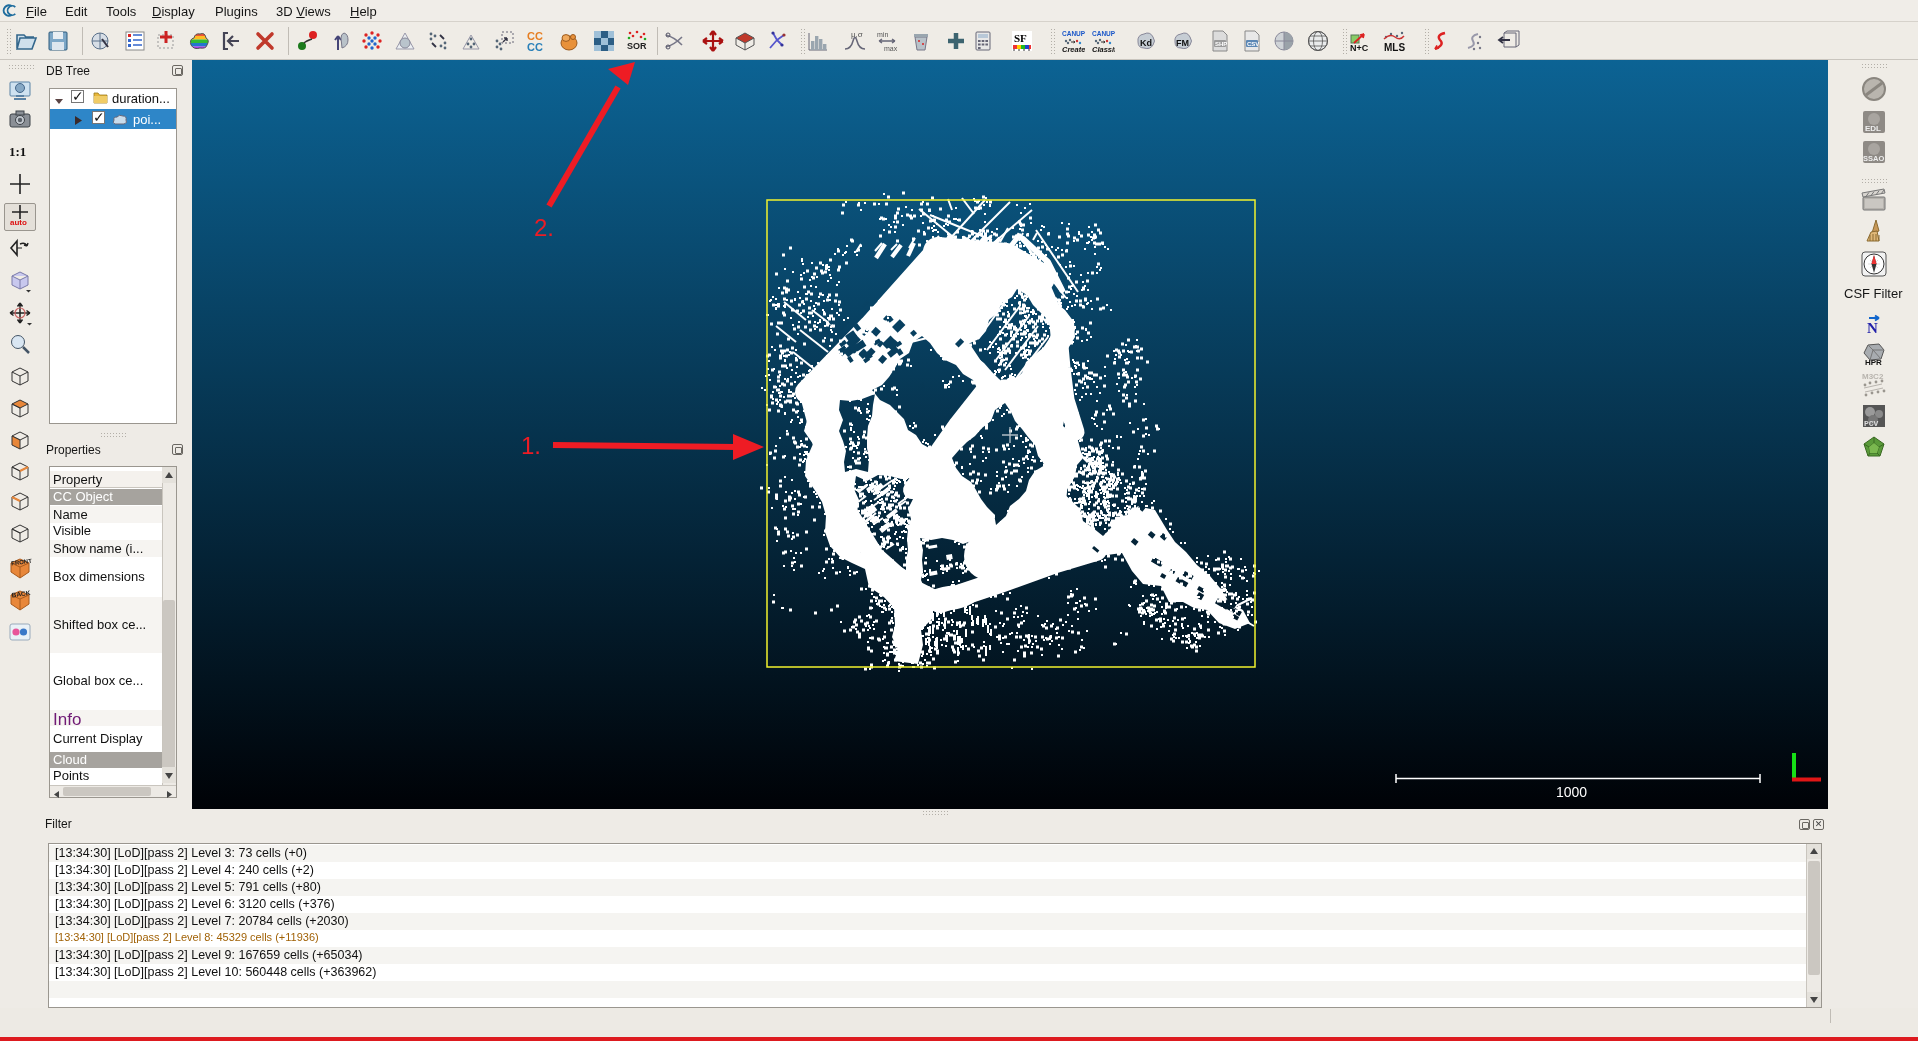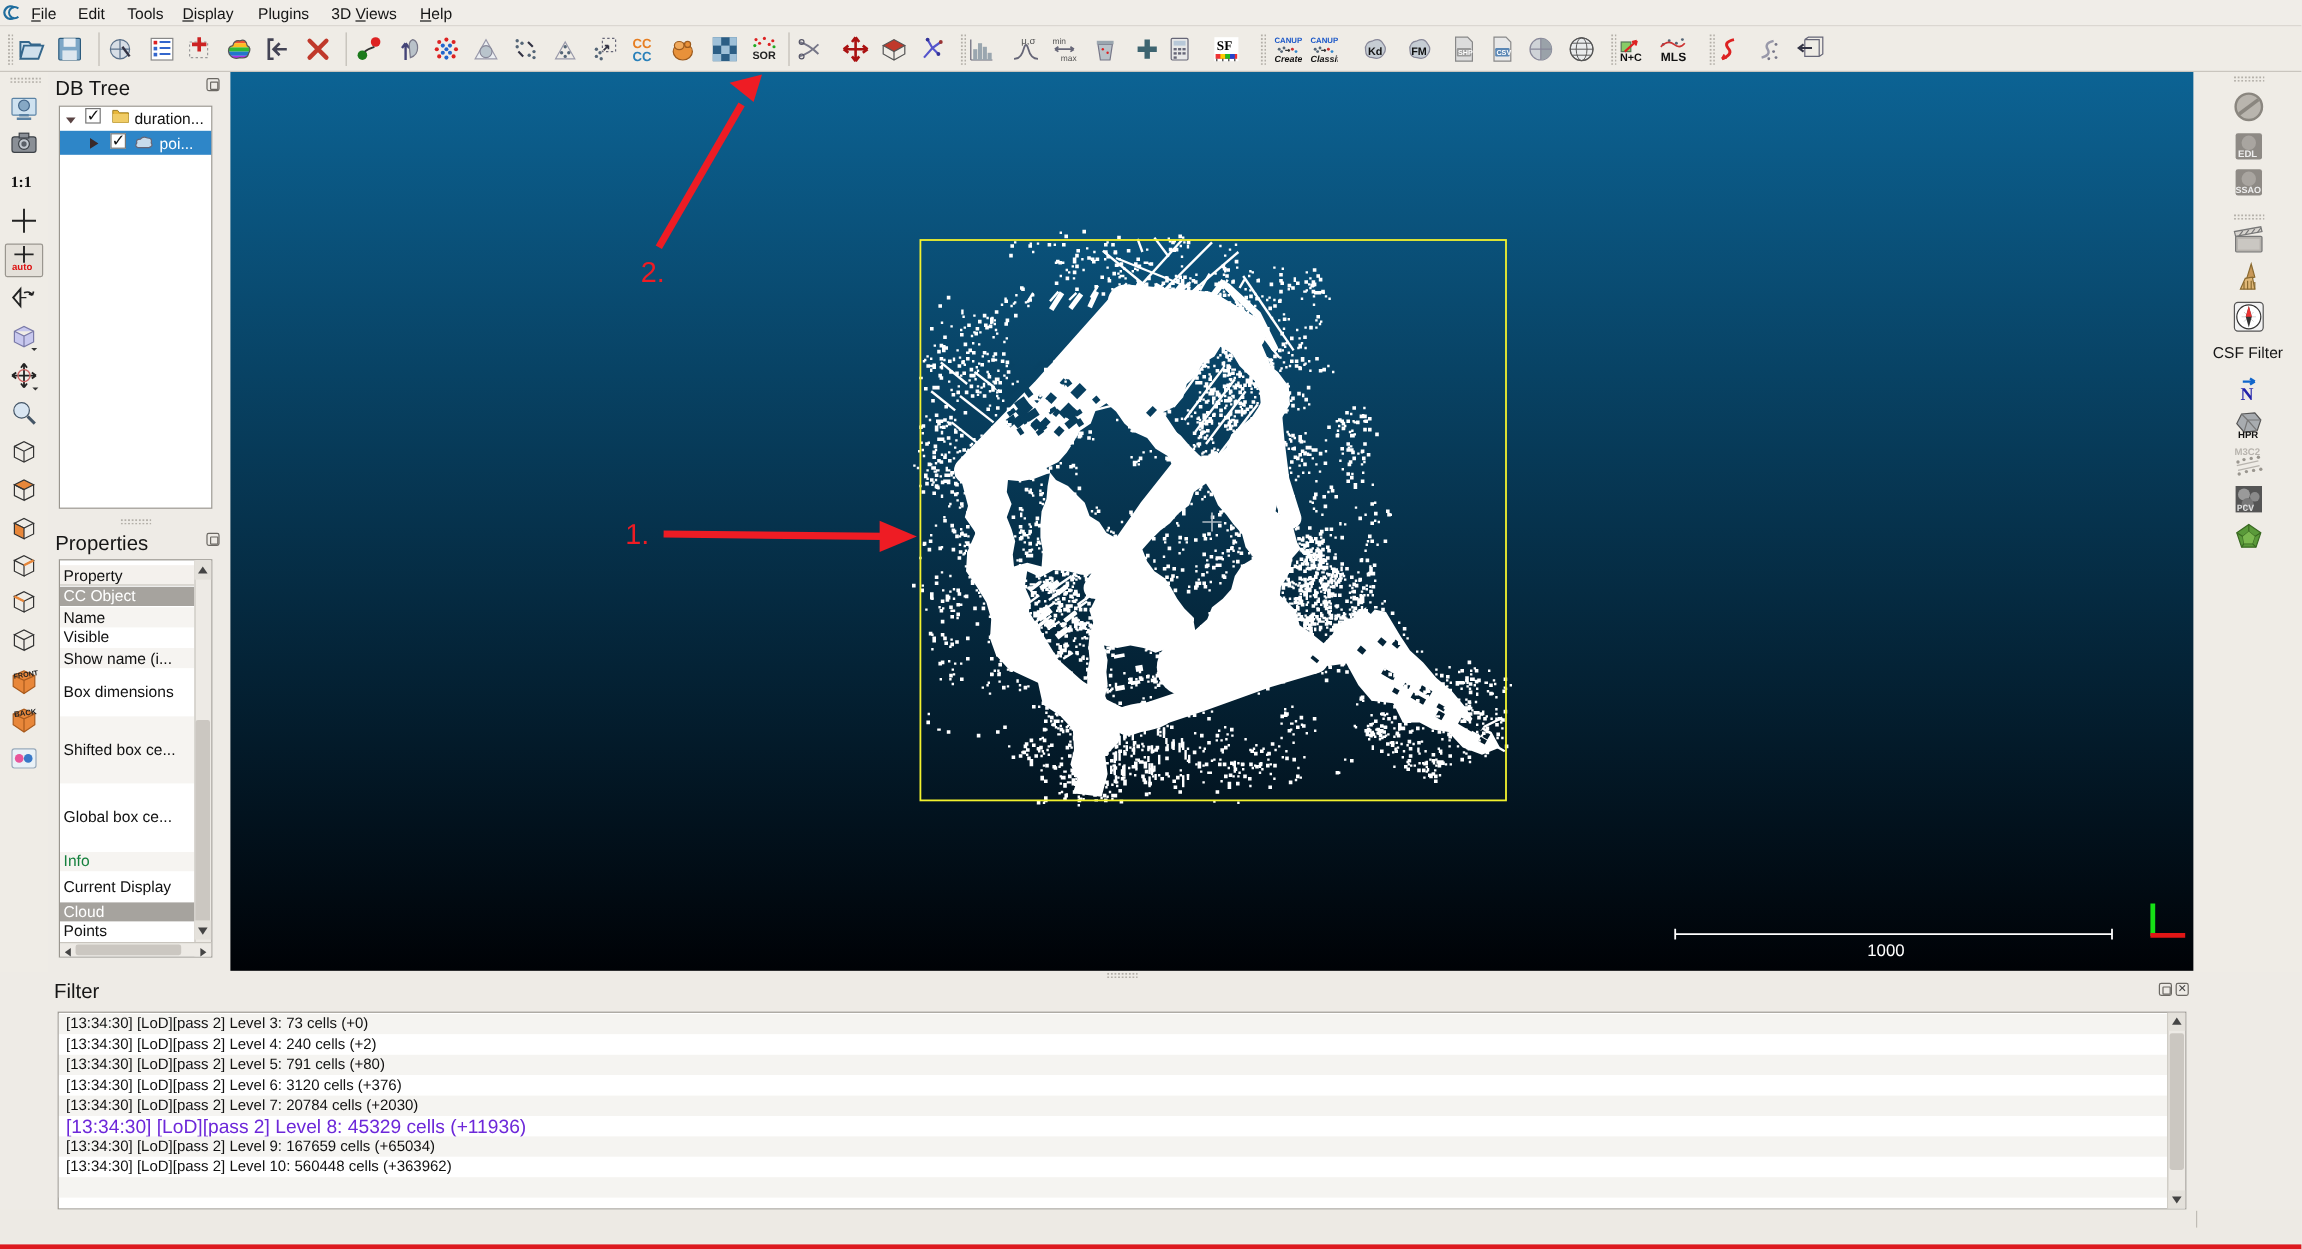--- a/index.html
+++ b/index.html
@@ -1,19 +1,19 @@
 <!DOCTYPE html>
 <html><head><meta charset="utf-8"><title>CloudCompare</title>
 <style>
 *{margin:0;padding:0;box-sizing:border-box}
 html,body{width:1918px;height:1041px;overflow:hidden;font-family:"Liberation Sans",sans-serif;background:#eeebe6}
 .abs{position:absolute}
 #root{position:relative;width:1918px;height:1041px}
 .menu{font-size:13px;color:#161616}
-.ptitle{font-size:17px;color:#161616}
+.ptitle{font-size:12px;color:#161616}
 .icon{position:absolute}
 .vsep{position:absolute;width:1px;background:#c0bcb5}
 .grip{position:absolute;width:5px;background-image:radial-gradient(circle,#b3afa8 1px,transparent 1px);background-size:3px 3px}
 .hgrip{position:absolute;height:5px;background-image:radial-gradient(circle,#b3afa8 1px,transparent 1px);background-size:3px 3px}
 .floatbtn{position:absolute;width:11px;height:11px;border:1px solid #6b6863;border-radius:2px}
 .floatbtn:before{content:"";position:absolute;left:2px;top:2px;width:5px;height:5px;border:1px solid #6b6863;border-radius:1px}
 </style></head><body>
 <div id="root">
 <div class="abs" style="left:0;top:0;width:1918px;height:22px;background:#f0ede8;border-bottom:1px solid #d6d2cb"></div>
     <div class="abs" style="left:1px;top:3px;width:16px;height:15px"><svg width="16" height="15" viewBox="0 0 16 15">
@@ -444,21 +444,21 @@
     <div class="abs" style="left:53px;top:523px;width:108px;font-size:13px;color:#111;white-space:nowrap;overflow:hidden">Visible</div>
     <div class="abs" style="left:50px;top:540px;width:112px;height:17px;background:#f6f4f1;overflow:hidden"></div>
     <div class="abs" style="left:53px;top:541px;width:108px;font-size:13px;color:#111;white-space:nowrap;overflow:hidden">Show name (i...</div>
     <div class="abs" style="left:50px;top:557px;width:112px;height:40px;background:#ffffff;overflow:hidden"></div>
     <div class="abs" style="left:53px;top:569px;width:108px;font-size:13px;color:#111;white-space:nowrap;overflow:hidden">Box dimensions</div>
     <div class="abs" style="left:50px;top:597px;width:112px;height:56px;background:#f6f4f1;overflow:hidden"></div>
     <div class="abs" style="left:53px;top:617px;width:108px;font-size:13px;color:#111;white-space:nowrap;overflow:hidden">Shifted box ce...</div>
     <div class="abs" style="left:50px;top:653px;width:112px;height:56px;background:#ffffff;overflow:hidden"></div>
     <div class="abs" style="left:53px;top:673px;width:108px;font-size:13px;color:#111;white-space:nowrap;overflow:hidden">Global box ce...</div>
     <div class="abs" style="left:50px;top:710px;width:112px;height:16px;background:#f6f4f1;overflow:hidden"></div>
-    <div class="abs" style="left:53px;top:710px;width:108px;font-size:13px;color:#15803d;white-space:nowrap;overflow:hidden">Info</div>
+    <div class="abs" style="left:53px;top:710px;width:108px;font-size:17px;color:#701a75;white-space:nowrap;overflow:hidden">Info</div>
     <div class="abs" style="left:50px;top:727px;width:112px;height:24px;background:#ffffff;overflow:hidden"></div>
     <div class="abs" style="left:53px;top:731px;width:108px;font-size:13px;color:#111;white-space:nowrap;overflow:hidden">Current Display</div>
     <div class="abs" style="left:50px;top:752px;width:112px;height:16px;background:#a6a39e;overflow:hidden"></div>
     <div class="abs" style="left:53px;top:752px;width:108px;font-size:13px;color:#fff;white-space:nowrap;overflow:hidden">Cloud</div>
     <div class="abs" style="left:50px;top:768px;width:112px;height:16px;background:#ffffff;overflow:hidden"></div>
     <div class="abs" style="left:53px;top:768px;width:108px;font-size:13px;color:#111;white-space:nowrap;overflow:hidden">Points</div>
     <div class="abs" style="left:50px;top:487px;width:112px;height:1px;background:#c9c5be"></div>
     <div class="abs" style="left:162px;top:467px;width:14px;height:330px;background:#edeae5;border-left:1px solid #c9c5be"></div>
     <div class="abs" style="left:162px;top:467px;width:14px;height:16px;background:#e4e1db"><svg width="14" height="16">
         <path d="M7 5 L11 11 L3 11 Z" fill="#444"></path>
@@ -795,21 +795,21 @@
     <div class="abs" style="left:55px;top:846px;font-size:12.5px;color:#111;white-space:nowrap">[13:34:30] [LoD][pass 2] Level 3: 73 cells (+0)</div>
     <div class="abs" style="left:49px;top:862px;width:1757px;height:17px;background:#ffffff"></div>
     <div class="abs" style="left:55px;top:863px;font-size:12.5px;color:#111;white-space:nowrap">[13:34:30] [LoD][pass 2] Level 4: 240 cells (+2)</div>
     <div class="abs" style="left:49px;top:879px;width:1757px;height:17px;background:#f5f4f1"></div>
     <div class="abs" style="left:55px;top:880px;font-size:12.5px;color:#111;white-space:nowrap">[13:34:30] [LoD][pass 2] Level 5: 791 cells (+80)</div>
     <div class="abs" style="left:49px;top:896px;width:1757px;height:17px;background:#ffffff"></div>
     <div class="abs" style="left:55px;top:897px;font-size:12.5px;color:#111;white-space:nowrap">[13:34:30] [LoD][pass 2] Level 6: 3120 cells (+376)</div>
     <div class="abs" style="left:49px;top:913px;width:1757px;height:17px;background:#f5f4f1"></div>
     <div class="abs" style="left:55px;top:914px;font-size:12.5px;color:#111;white-space:nowrap">[13:34:30] [LoD][pass 2] Level 7: 20784 cells (+2030)</div>
     <div class="abs" style="left:49px;top:930px;width:1757px;height:17px;background:#ffffff"></div>
-    <div class="abs" style="left:55px;top:931px;font-size:16px;color:#6d28d9;white-space:nowrap">[13:34:30] [LoD][pass 2] Level 8: 45329 cells (+11936)</div>
+    <div class="abs" style="left:55px;top:931px;font-size:11px;color:#a16207;white-space:nowrap">[13:34:30] [LoD][pass 2] Level 8: 45329 cells (+11936)</div>
     <div class="abs" style="left:49px;top:947px;width:1757px;height:17px;background:#f5f4f1"></div>
     <div class="abs" style="left:55px;top:948px;font-size:12.5px;color:#111;white-space:nowrap">[13:34:30] [LoD][pass 2] Level 9: 167659 cells (+65034)</div>
     <div class="abs" style="left:49px;top:964px;width:1757px;height:17px;background:#ffffff"></div>
     <div class="abs" style="left:55px;top:965px;font-size:12.5px;color:#111;white-space:nowrap">[13:34:30] [LoD][pass 2] Level 10: 560448 cells (+363962)</div>
     <div class="abs" style="left:49px;top:981px;width:1757px;height:17px;background:#f5f4f1"></div>
     <div class="abs" style="left:1806px;top:844px;width:15px;height:163px;background:#edeae5;border-left:1px solid #c9c5be"></div>
     <div class="abs" style="left:1807px;top:844px;width:14px;height:15px;background:#e4e1db"><svg width="14" height="15">
         <path d="M7 4 L11 10 L3 10 Z" fill="#444"></path>
       </svg></div>
     <div class="abs" style="left:1808px;top:861px;width:12px;height:114px;background:#cbc7c1;border-radius:2px"></div>

